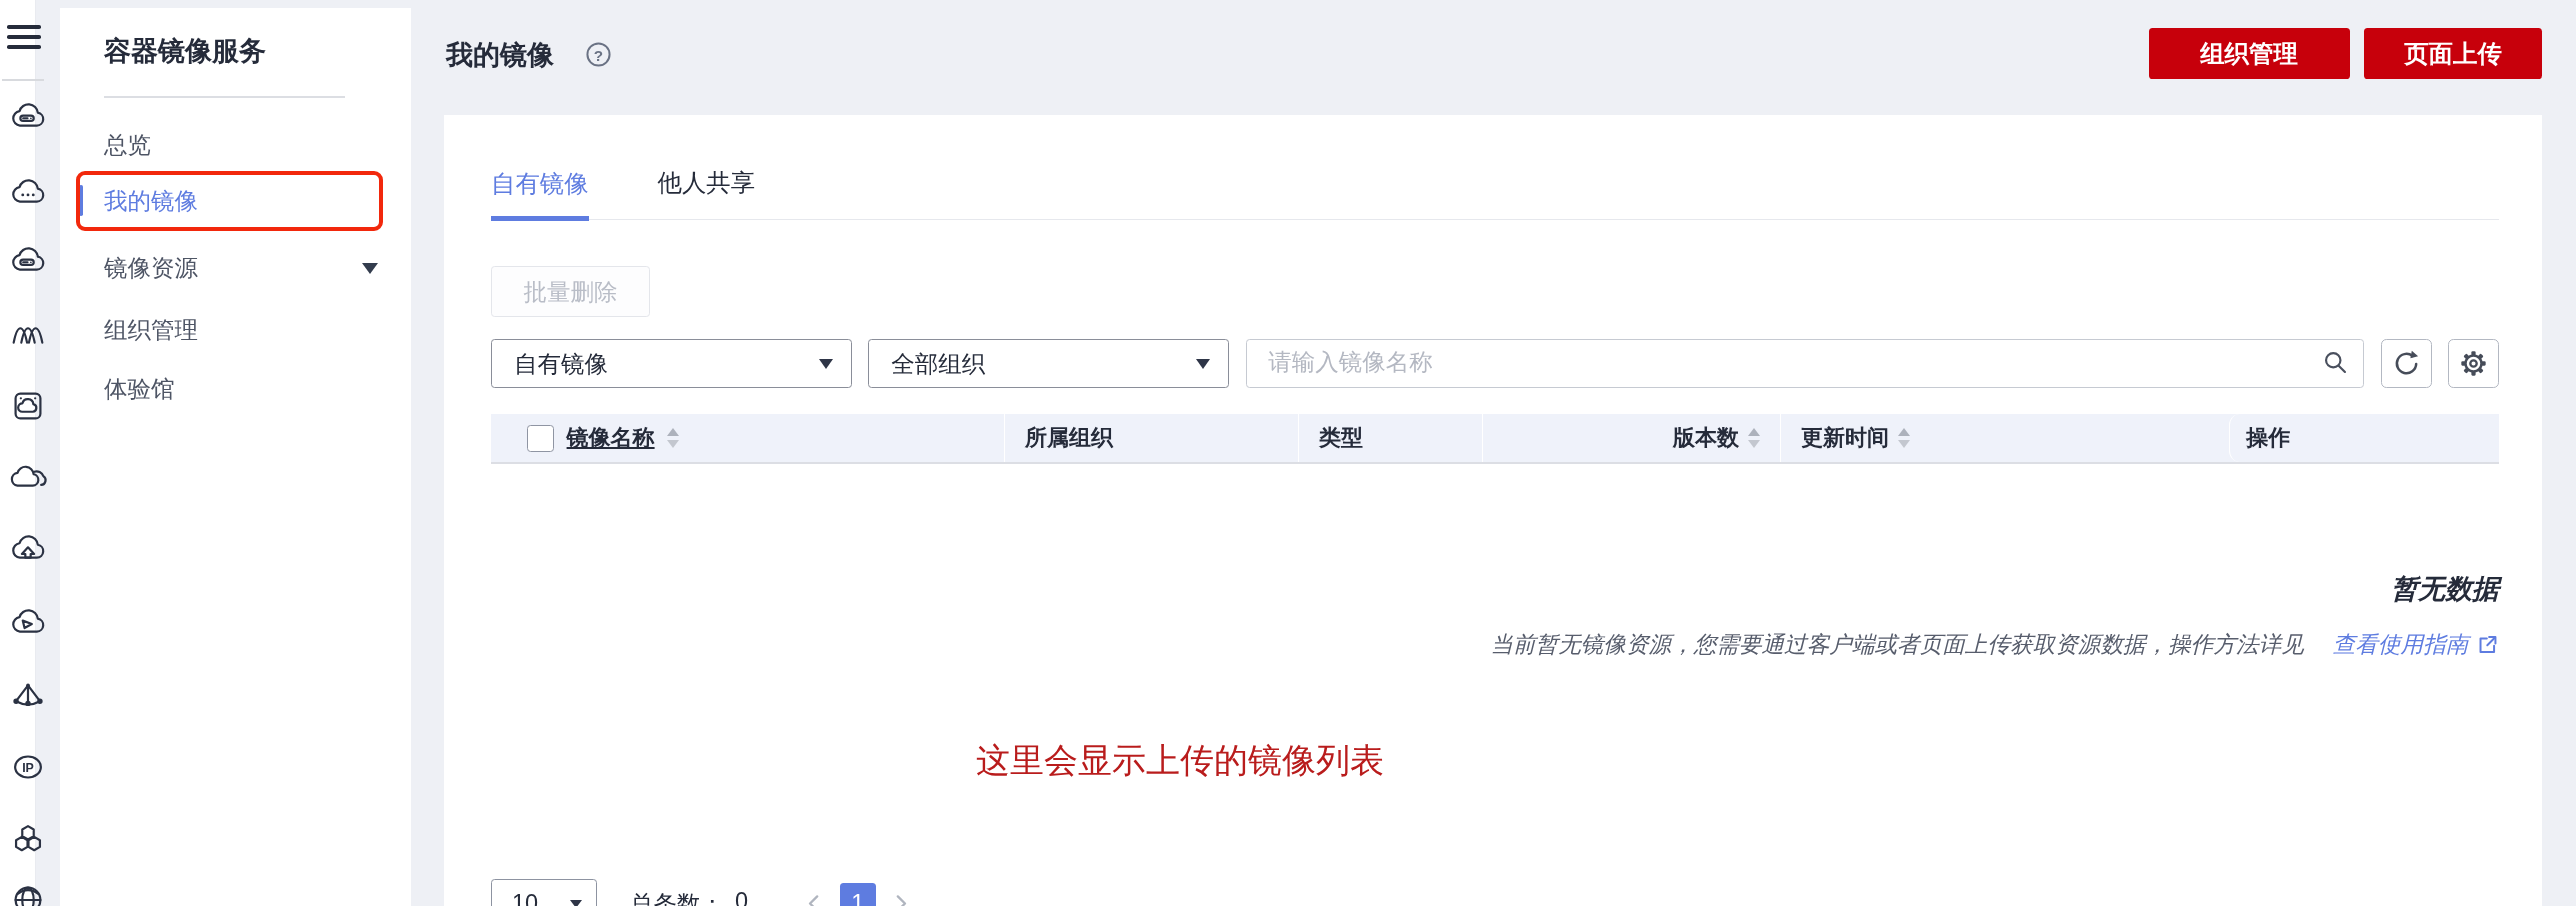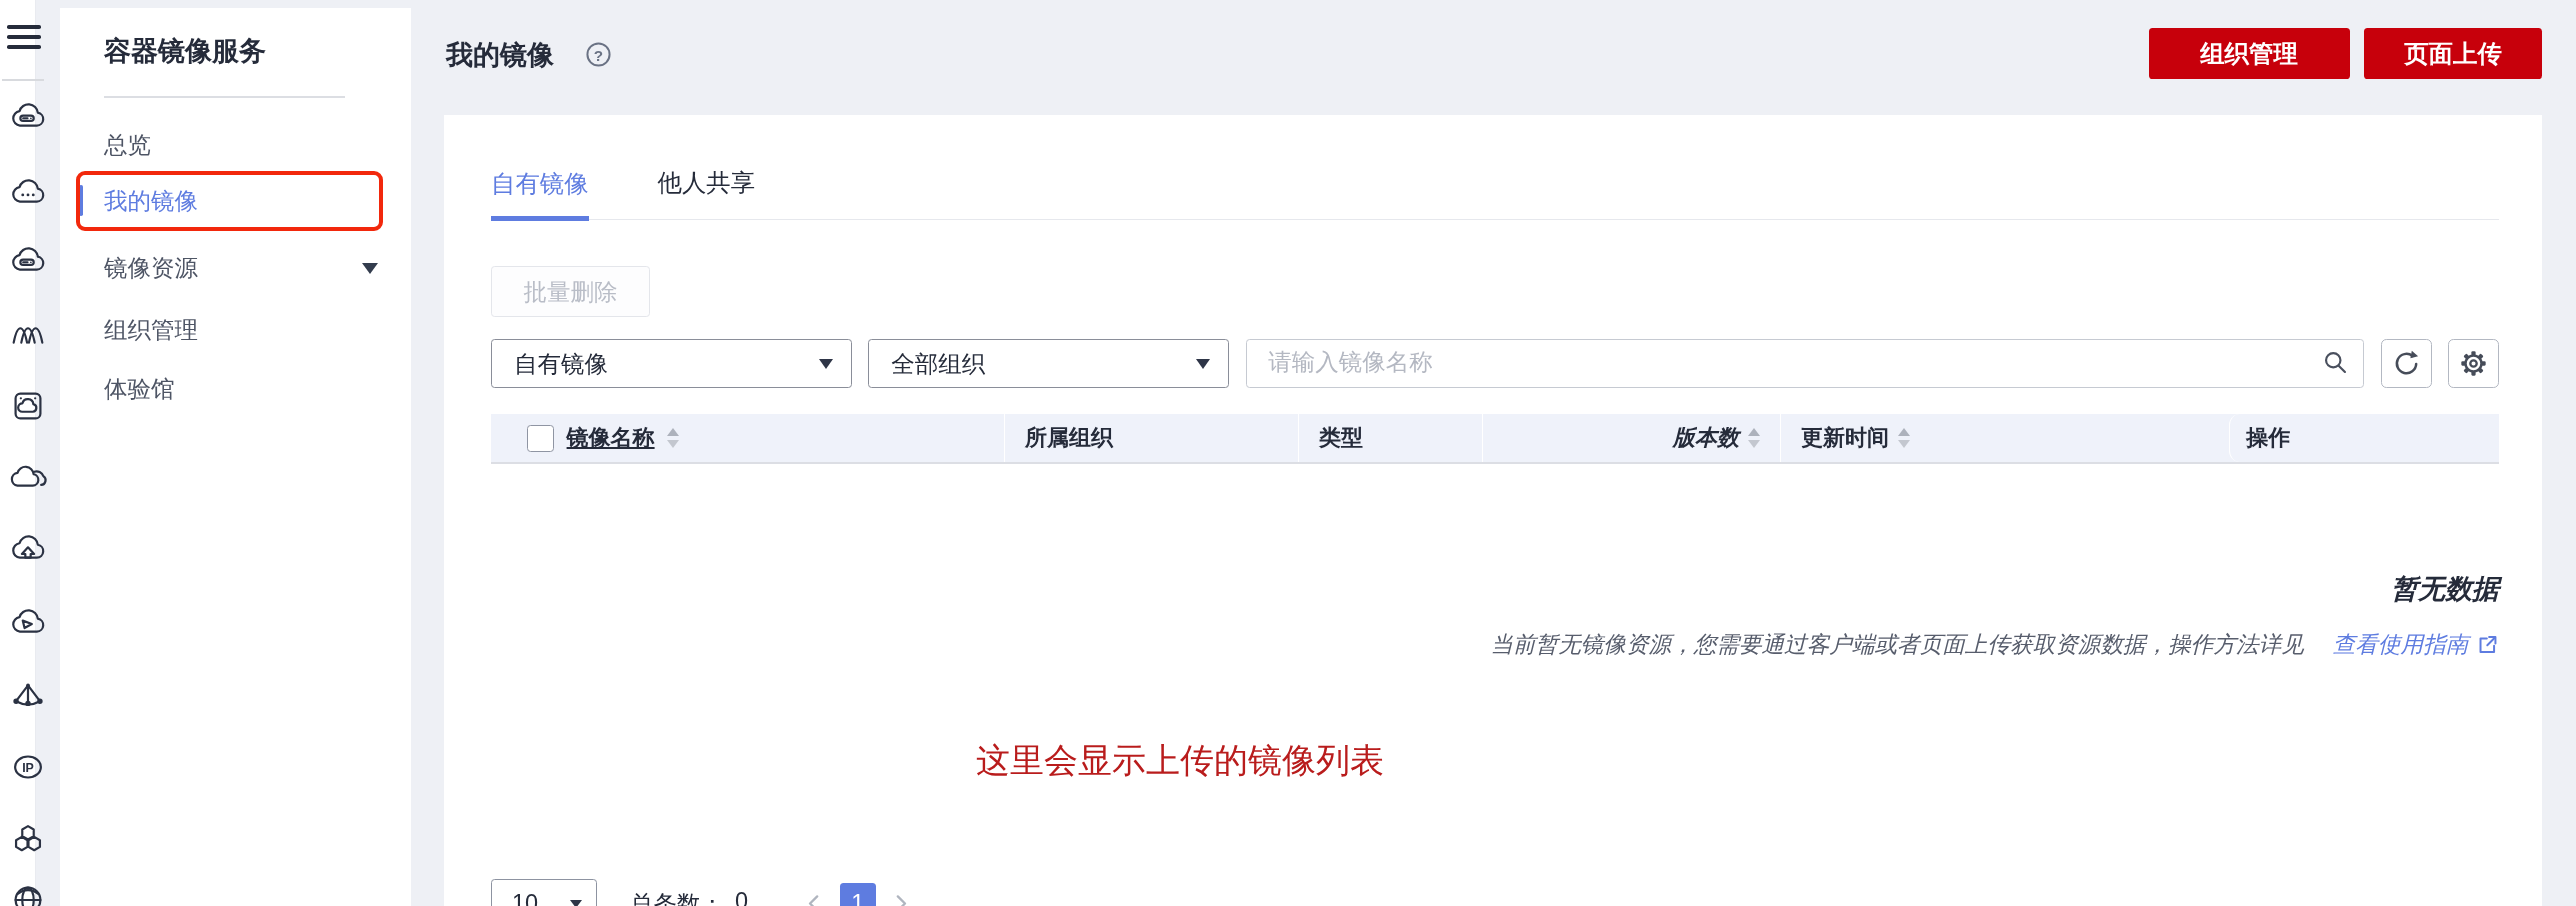--- a/index.html
+++ b/index.html
@@ -45,21 +45,21 @@
   .search-box input { flex:1; border:none; outline:none; font-size:23.5px; color:#14532d; font-family:Liberation Mono, monospace; padding-left:14.5px; background:transparent; }
   .search-box input::placeholder { color:#b4b8c2; }
   .icon-btn { width:51px; height:49px; background:#fff; border:1.8px solid #b3b8c2; border-radius:5.4px; display:flex; align-items:center; justify-content:center; cursor:pointer; }
   
   .table-header { position:absolute; left:47px; top:299px; width:2008px; height:50px; background:#eff2fa; display:flex; border-bottom:2.7px solid #dcdee4; }
   .th { display:flex; align-items:center; font-size:22px; font-weight:bold; color:#252b3a; padding-left:20px; }
   .th + .th { border-left:1.8px solid #fff; }
   .th.c1 { width:513px; padding-left:36px; gap:12.6px;text-decoration:underline; }
   .th.c2 { width:294px; }
   .th.c3 { width:184px; }
-  .th.c4 { width:298px; justify-content:flex-end; padding-right:20px; gap:9px;font-style:italic; }
+  .th.c4 { width:298px; justify-content:flex-end; padding-right:20px; gap:9px; }
   .th.c5 { width:449px; gap:9px; }
   .th.c6 { width:270px; padding-left:16.3px;border-radius:11px; }
   .checkbox { width:27px; height:27px; background:#fff; border:1.8px solid #8f95a3; border-radius:3.6px; cursor:pointer; flex:none; }
   .sort { display:flex; flex-direction:column; gap:3.6px; cursor:pointer; }
   .sort .up { width:0; height:0; border-left:6.3px solid transparent; border-right:6.3px solid transparent; border-bottom:8.1px solid #adb2bc; }
   .sort .down { width:0; height:0; border-left:6.3px solid transparent; border-right:6.3px solid transparent; border-top:8.1px solid #c3c7cf; }
   
   .empty { position:absolute; left:47px; top:456px; width:2008px; text-align:right;font-style:italic; }
   .empty-title { font-size:27px; font-weight:bold; color:#252b3a; }
   .empty-desc { margin-top:22px; font-size:22.6px; color:#575d6c; }

